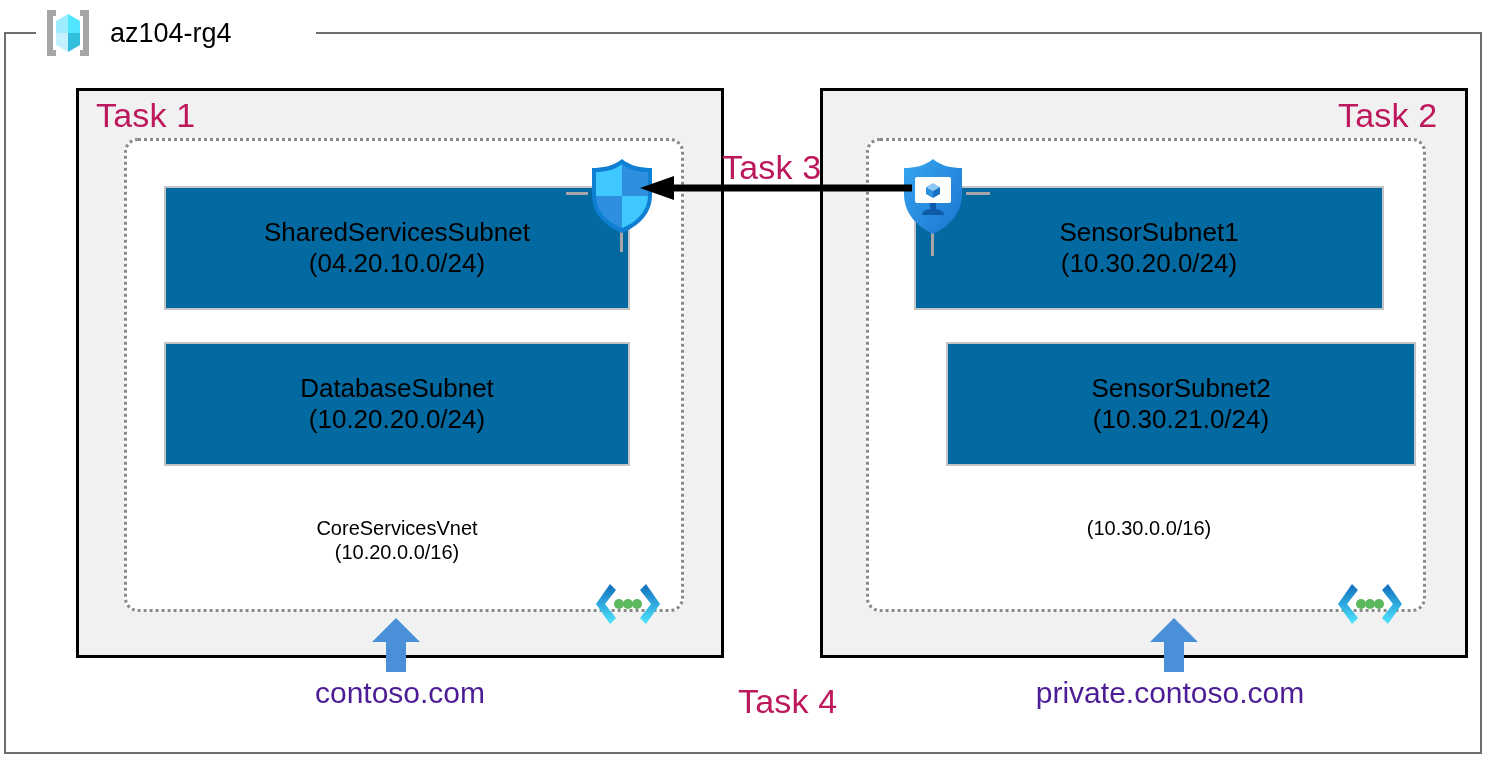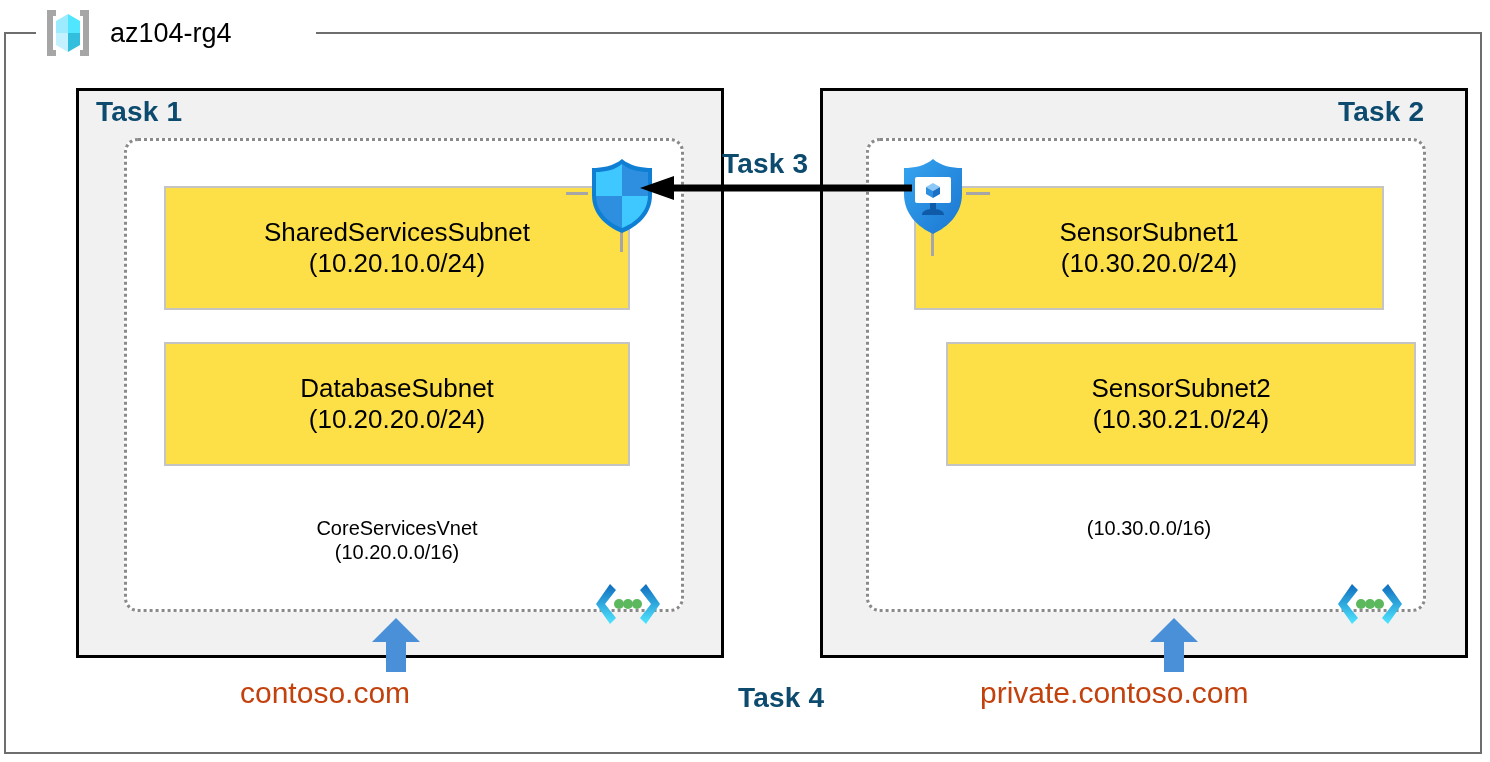--- a/index.html
+++ b/index.html
@@ -69,23 +69,23 @@
     position: absolute;
     border: 3px solid #000000;
     background: #f1f1f1;
     box-sizing: border-box;
   }
   #panel-task1 { left: 76px;  top: 88px; width: 648px; height: 570px; }
   #panel-task2 { left: 820px; top: 88px; width: 648px; height: 570px; }
 
   .task-label {
     position: absolute;
-    font-size: 28px;
-    font-weight: bold;
-    color: #0c4a6e;
+    font-size: 34px;
+    font-weight: normal;
+    color: #be185d;
     letter-spacing: 0.2px;
     white-space: nowrap;
   }
   #label-task1 { left: 96px;  top: 96px; }
   #label-task2 { left: 1338px; top: 96px; }
   #label-task3 { left: 722px; top: 148px; }
   #label-task4 { left: 722px; top: 682px; margin-left: 16px; }
 
   
   .vnet {
@@ -94,21 +94,21 @@
     border: 3px dotted #8a8a8a;
     border-radius: 14px;
     box-sizing: border-box;
   }
   #vnet-core  { left: 124px; top: 138px; width: 560px; height: 474px; }
   #vnet-manuf { left: 866px; top: 138px; width: 560px; height: 474px; }
 
   
   .subnet {
     position: absolute;
-    background: #fde047;
+    background: #0369a1;
     border: 2px solid #c4c4c4;
     box-sizing: border-box;
     display: flex;
     flex-direction: column;
     align-items: center;
     justify-content: center;
     line-height: 1.18;
   }
   .subnet .sn-name,
   .subnet .sn-cidr {
@@ -169,22 +169,23 @@
     position: absolute;
     width: 48px;
     height: 54px;
   }
   #dns-arrow-left  { left: 372px;  top: 618px; }
   #dns-arrow-right { left: 1150px; top: 618px; }
 
   .dns-label {
     position: absolute;
     font-size: 30px;
-    color: #c2410c;
-    white-space: nowrap;
+    color: #4c1d95;
+    white-space: nowrap;
+    text-align: center;
   }
   #dns-label-left  { left: 240px;  top: 676px; width: 320px; }
   #dns-label-right { left: 980px;  top: 676px; width: 380px; }
 </style>
 </head>
 <body>
 
 <div id="canvas">
 
   <div class="rg-frame"></div>
@@ -210,21 +211,21 @@
     <span class="rg-name">az104-rg4</span>
   </div>
 
   <div class="panel" id="panel-task1"></div>
   <div class="task-label" id="label-task1">Task 1</div>
 
   <div class="vnet" id="vnet-core"></div>
 
   <div class="subnet" id="subnet-shared">
     <span class="sn-name">SharedServicesSubnet</span>
-    <span class="sn-cidr">(10.20.10.0/24)</span>
+    <span class="sn-cidr">(04.20.10.0/24)</span>
   </div>
 
   <div class="subnet" id="subnet-database">
     <span class="sn-name">DatabaseSubnet</span>
     <span class="sn-cidr">(10.20.20.0/24)</span>
   </div>
 
   <div class="vnet-caption" id="caption-core">
     <div>CoreServicesVnet</div>
     <div>(10.20.0.0/16)</div>

